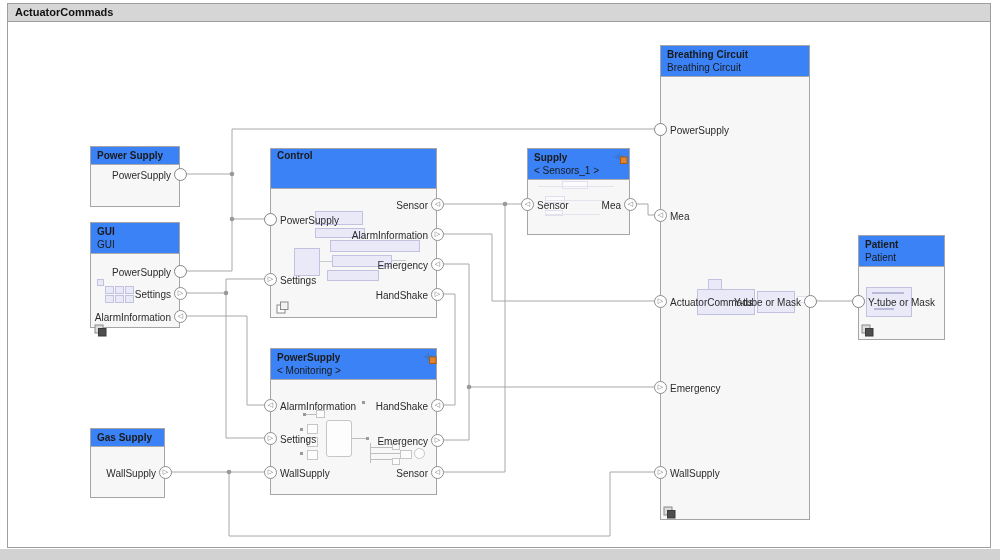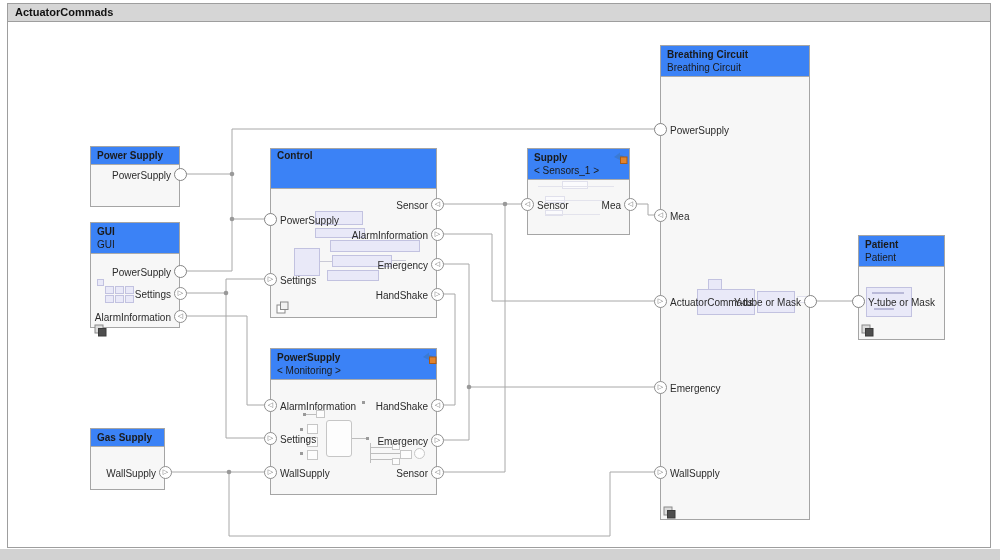--- a/index.html
+++ b/index.html
@@ -139,21 +139,21 @@
 <div class="tline" style="left:370px;top:443px;width:1px;height:20px;background:#bdbdbd"></div>
 <div class="tline" style="left:370px;top:447px;width:30px;height:1px;background:#bdbdbd"></div>
 <div class="tline" style="left:370px;top:453px;width:30px;height:1px;background:#bdbdbd"></div>
 <div class="tline" style="left:370px;top:459px;width:30px;height:1px;background:#bdbdbd"></div>
 <div class="thumb-white" style="left:392px;top:443px;width:8px;height:7px"></div>
 <div class="thumb-white" style="left:400px;top:450px;width:12px;height:9px"></div>
 <div class="thumb-white" style="left:392px;top:458px;width:8px;height:7px"></div>
 <div class="thumb-white" style="left:414px;top:448px;width:11px;height:11px;border-radius:50%"></div>
 <div class="tdot" style="left:362px;top:401px"></div>
 
-<div class="block" style="left:90px;top:428px;width:75px;height:62px">
+<div class="block" style="left:90px;top:428px;width:75px;height:70px">
   <div class="bheader">
     <div class="btitle">Gas Supply</div>
   </div>
 </div>
 
 <div class="block" style="left:660px;top:45px;width:150px;height:475px">
   <div class="bheader">
     <div class="btitle">Breathing Circuit</div>
     <div class="bsub">Breathing Circuit</div>
   </div>

